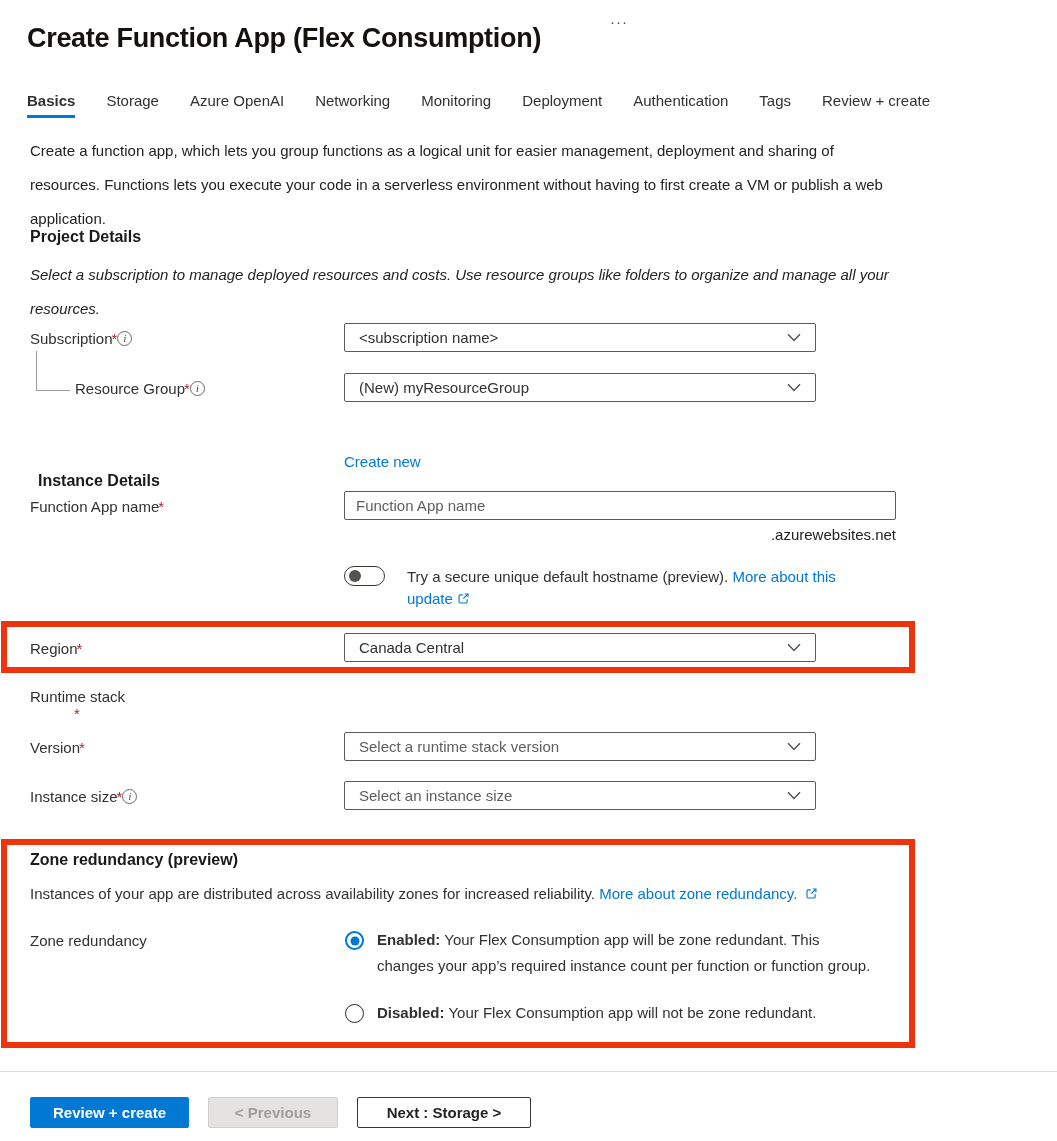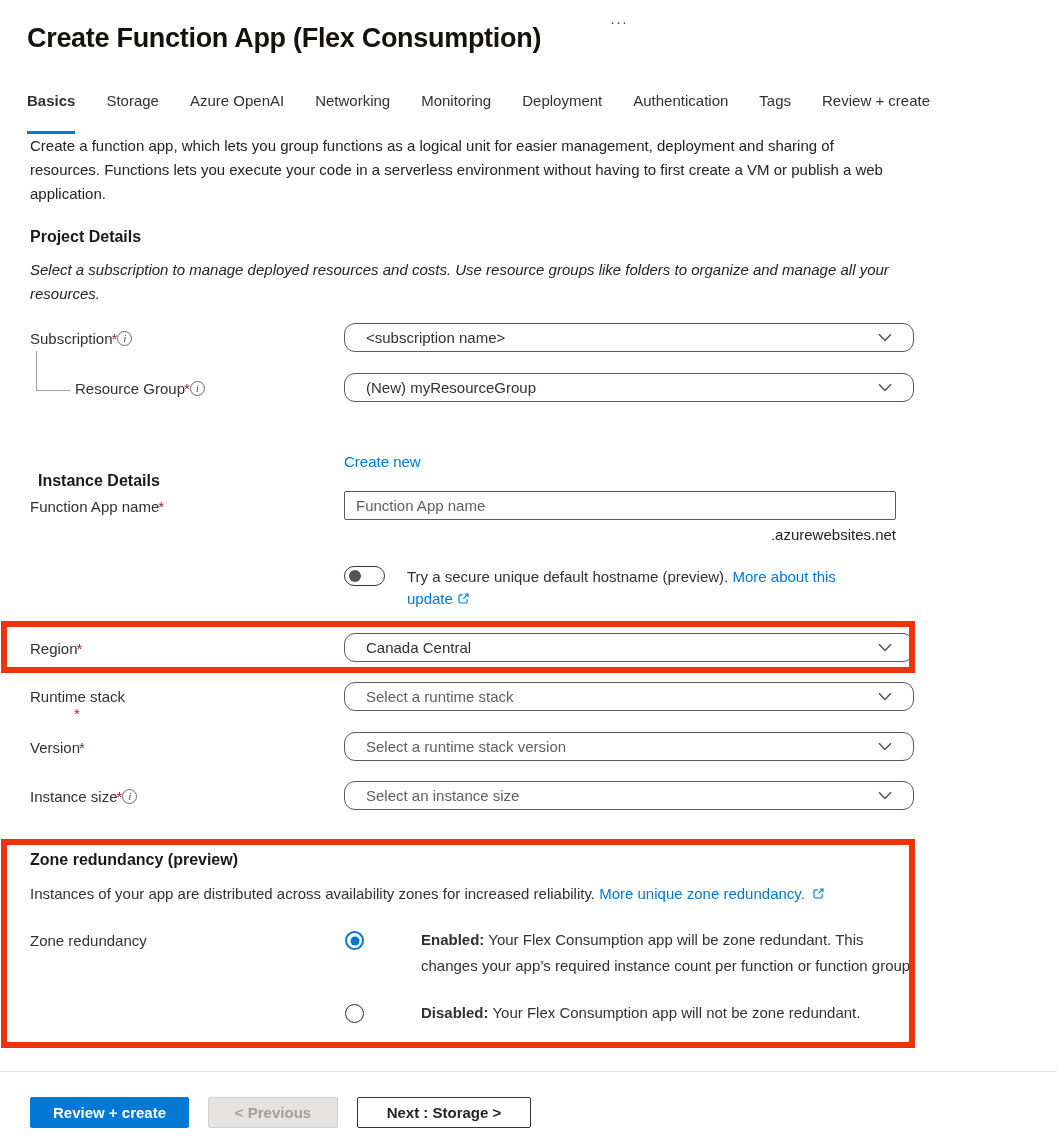--- a/index.html
+++ b/index.html
@@ -12,53 +12,53 @@
   *{box-sizing:border-box;}
   body{margin:0;background:#fff;}
   .page{
     position:relative;width:1057px;height:1141px;background:#fff;overflow:hidden;
     font-family:"Liberation Sans",sans-serif;color:var(--text);
   }
   .abs{position:absolute;}
   .page-title{left:27px;top:5px;font-size:27px;font-weight:700;color:#14120f;letter-spacing:-0.3px;}
   .more-btn{left:604px;top:12px;font-size:15px;color:#4d4b49;letter-spacing:1px;cursor:pointer;background:none;border:none;font-family:inherit;}
   .tabs{left:27px;top:92px;display:flex;gap:31px;font-size:15px;}
-  .tab{padding-bottom:22px;cursor:pointer;color:var(--text);border-bottom:3px solid transparent;white-space:nowrap;text-align:right;}
+  .tab{padding-bottom:6px;cursor:pointer;color:var(--text);border-bottom:3px solid transparent;white-space:nowrap;text-align:right;}
   .tab.active{font-weight:700;border-bottom-color:var(--accent);}
-  .para{left:30px;font-size:15px;line-height:24px;color:#242322;}
+  .para{left:30px;font-size:15px;line-height:34px;color:#242322;}
   .h2{left:30px;font-size:16px;font-weight:700;color:#1b1a19;}
   .row-label{left:30px;font-size:15px;display:flex;align-items:center;height:18px;white-space:nowrap;}
   .req{color:var(--required);margin-left:-1px;}
   .info-icon{
     width:15px;height:15px;border:1px solid #6b6966;border-radius:50%;
     display:inline-flex;align-items:center;justify-content:center;
     font-size:10px;color:#3b3a39;font-family:"Liberation Serif",serif;font-style:italic;cursor:default;flex:0 0 auto;
   }
   .field{
-    left:344px;width:570px;height:29px;background:#fff;border:1px solid #5c5a58;border-radius:11px;
-    display:flex;align-items:center;justify-content:space-between;padding:0 21px;
+    left:344px;width:472px;height:29px;background:#fff;border:1px solid #5c5a58;border-radius:2px;
+    display:flex;align-items:center;justify-content:space-between;padding:0 14px;
     font-size:15px;cursor:pointer;
   }
   .field .ph{color:var(--muted);}
   .chevron{flex:0 0 auto;margin-left:8px;}
   .text-input{
     left:344px;width:552px;height:29px;border:1px solid #5c5a58;border-radius:2px;background:#fff;
     font-size:15px;font-family:inherit;color:var(--text);padding:0 11px;outline:none;
   }
   .text-input::placeholder{color:var(--muted);}
   .suffix{left:344px;width:552px;text-align:right;font-size:15px;color:#242322;}
   .elbow{left:36px;top:351px;width:34px;height:40px;border-left:1px solid #a19f9d;border-bottom:1px solid #a19f9d;}
   .link{color:var(--accent);text-decoration:none;cursor:pointer;}
   .toggle{
     left:344px;top:566px;width:41px;height:20px;border:1px solid #37352f;border-radius:11px;background:#fff;cursor:pointer;
   }
   .toggle .knob{position:absolute;left:4px;top:3px;width:12px;height:12px;border-radius:50%;background:#55534f;}
   .hostname-text{left:407px;top:566px;width:474px;font-size:15px;line-height:22px;}
   .hl-box{border:6px solid var(--highlight);pointer-events:none;background:transparent;}
-  .radio-row{display:flex;align-items:flex-start;gap:44px;}
+  .radio-row{display:flex;align-items:flex-start;}
   .radio{width:19px;height:19px;border-radius:50%;background:#fff;flex:0 0 auto;cursor:pointer;position:relative;}
   .radio.selected{border:2px solid var(--accent);}
   .radio.selected .dot{position:absolute;left:50%;top:50%;transform:translate(-50%,-50%);width:9px;height:9px;border-radius:50%;background:var(--accent);}
   .radio.unselected{border:1.5px solid #2b2a29;}
   .option-text{margin-left:13px;font-size:15px;line-height:26px;}
   .option-text b{font-weight:700;}
   .divider{left:0;top:1071px;width:1057px;height:1px;background:#e1dfdd;}
   .btn{height:31px;border-radius:2px;font-size:15px;font-weight:700;font-family:inherit;
        display:flex;align-items:center;justify-content:center;cursor:pointer;}
   .btn-primary{left:30px;top:1097px;width:159px;background:var(--accent);color:#fff;border:1px solid var(--accent);}
@@ -149,26 +149,20 @@
     <span>Canada Central</span>
     <svg class="chevron" width="14" height="9" viewBox="0 0 14 9">
         <path d="M1 1.2 7 7.4 13 1.2" fill="none" stroke="#555351" stroke-width="1.5"></path>
       </svg>
   </div>
 
   <div class="abs row-label" style="top:688px;flex-direction:column;">
     <span>Runtime stack</span>
       <span class="req">*</span>
   </div>
-  <div class="abs field" style="top:682px;">
-    <span class="ph">Select a runtime stack</span>
-    <svg class="chevron" width="14" height="9" viewBox="0 0 14 9">
-        <path d="M1 1.2 7 7.4 13 1.2" fill="none" stroke="#555351" stroke-width="1.5"></path>
-      </svg>
-  </div>
 
   <div class="abs row-label" style="top:738px;">
     <span>Version</span>
       <span class="req">*</span>
   </div>
   <div class="abs field" style="top:732px;">
     <span class="ph">Select a runtime stack version</span>
     <svg class="chevron" width="14" height="9" viewBox="0 0 14 9">
         <path d="M1 1.2 7 7.4 13 1.2" fill="none" stroke="#555351" stroke-width="1.5"></path>
       </svg>
@@ -182,21 +176,21 @@
   <div class="abs field" style="top:781px;">
     <span class="ph">Select an instance size</span>
     <svg class="chevron" width="14" height="9" viewBox="0 0 14 9">
         <path d="M1 1.2 7 7.4 13 1.2" fill="none" stroke="#555351" stroke-width="1.5"></path>
       </svg>
   </div>
 
   <h2 class="abs h2" style="top:851px;margin:0;">Zone redundancy (preview)</h2>
   <div class="abs" style="left:30px;top:885px;font-size:15px;white-space:nowrap;">
     <span>Instances of your app are distributed across availability zones for increased reliability.</span>
-    <a class="link">More unique zone redundancy.</a>
+    <a class="link">More about zone redundancy.</a>
     <svg width="13" height="13" viewBox="0 0 16 16" style="vertical-align:-1px;margin-left:3px;">
         <path d="M7 3.5H4A1.5 1.5 0 0 0 2.5 5v7A1.5 1.5 0 0 0 4 13.5h7A1.5 1.5 0 0 0 12.5 12V9" fill="none" stroke="#0078d4" stroke-width="1.4"></path>
         <path d="M9.5 2.5H13.5V6.5" fill="none" stroke="#0078d4" stroke-width="1.4"></path>
         <path d="M13.2 2.8 7.8 8.2" stroke="#0078d4" stroke-width="1.4"></path>
       </svg>
   </div>
 
   <div class="abs row-label" style="top:931px;">
     <span>Zone redundancy</span>
   </div>

